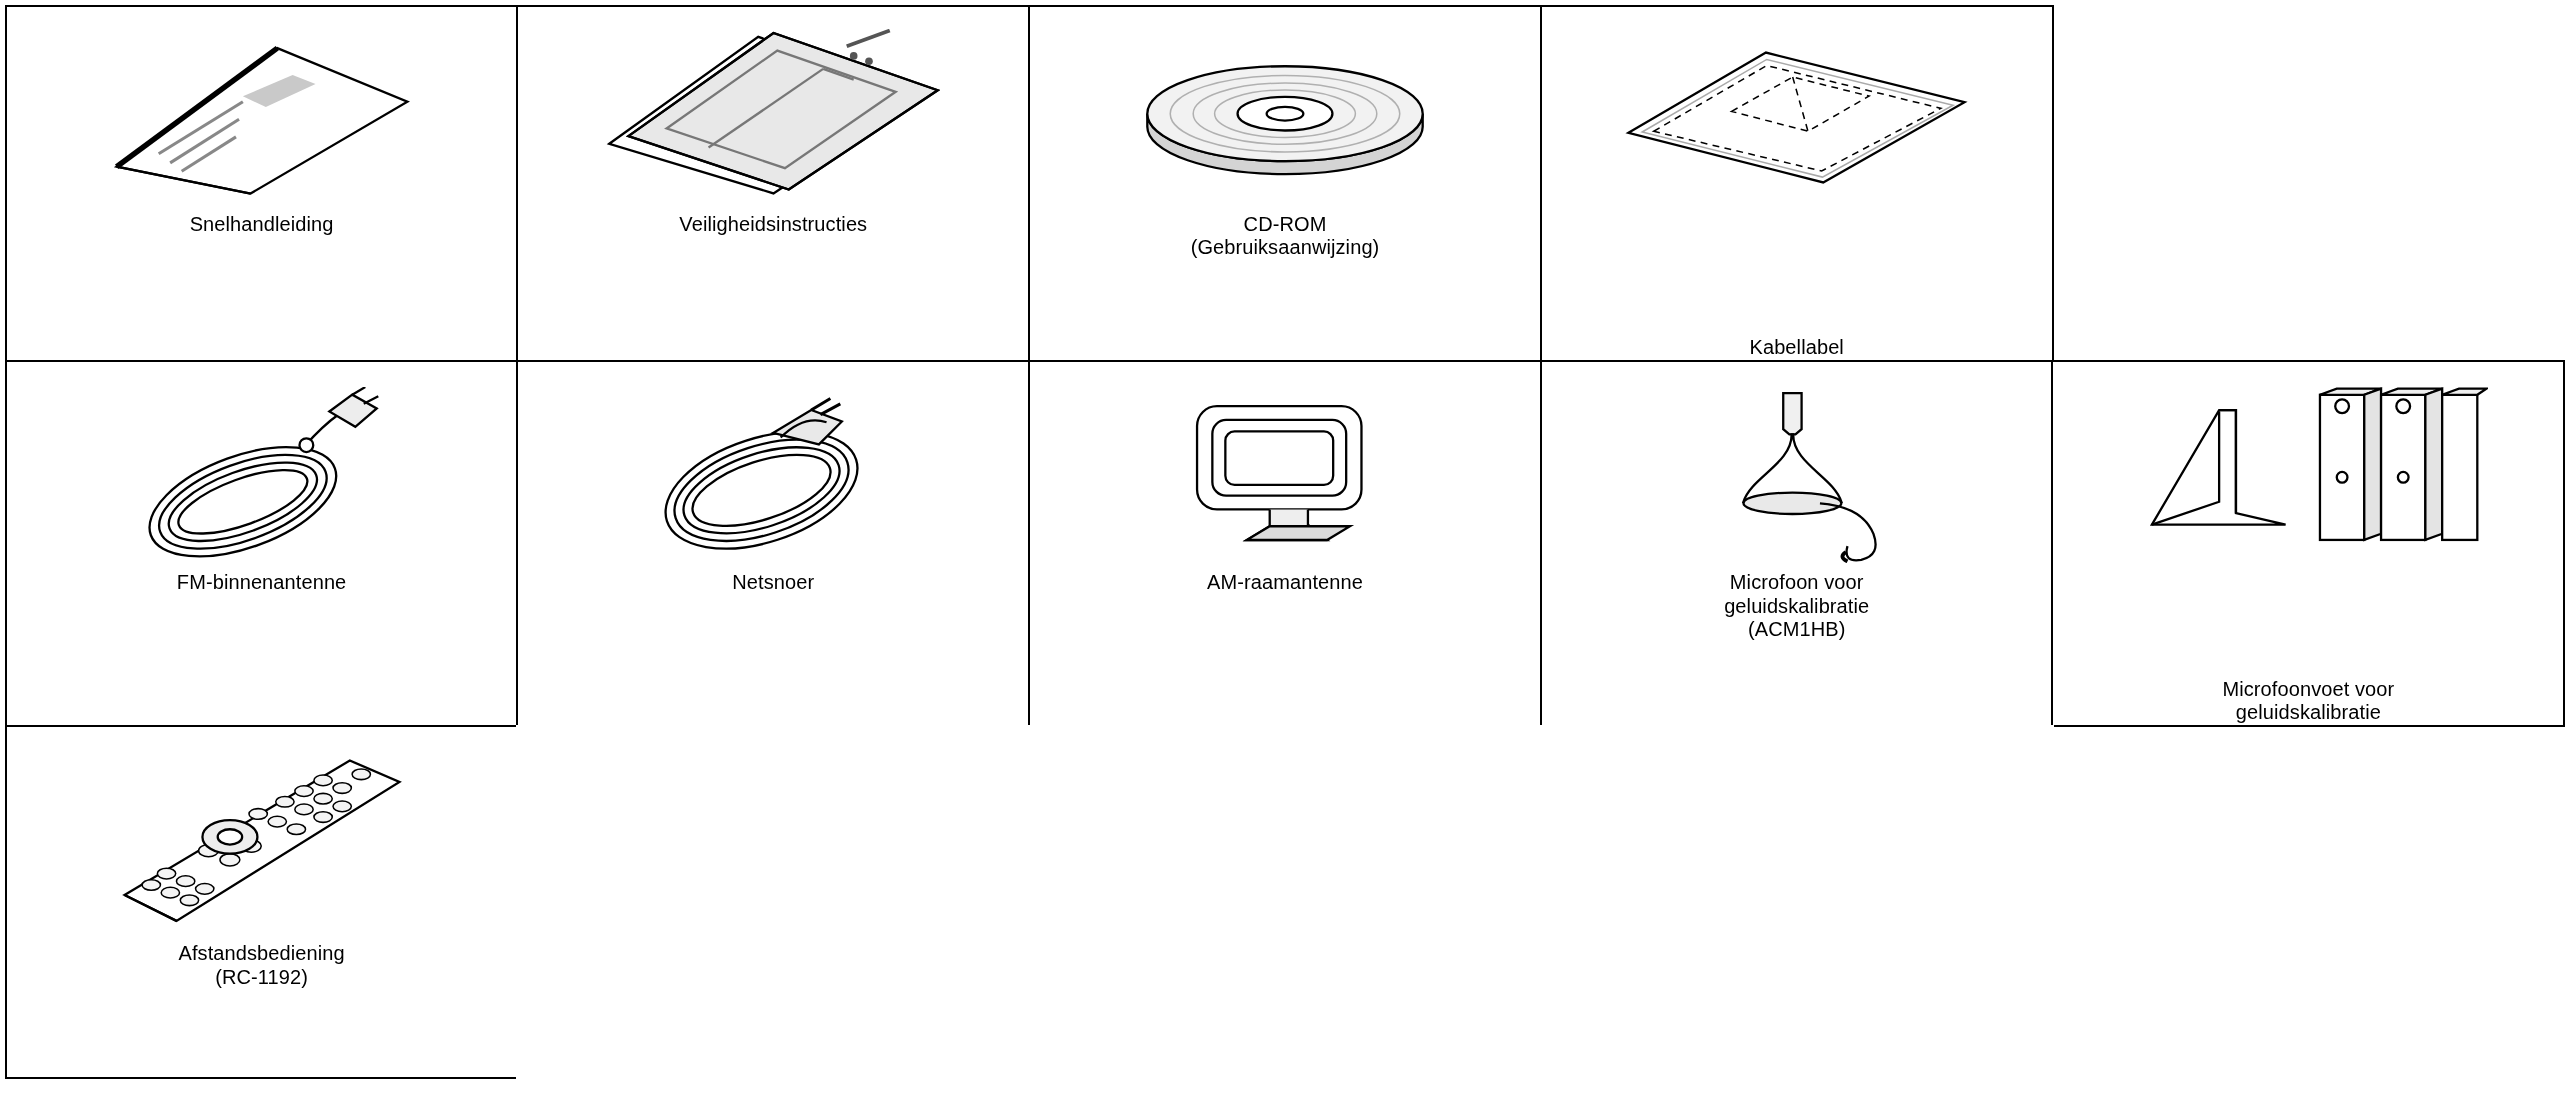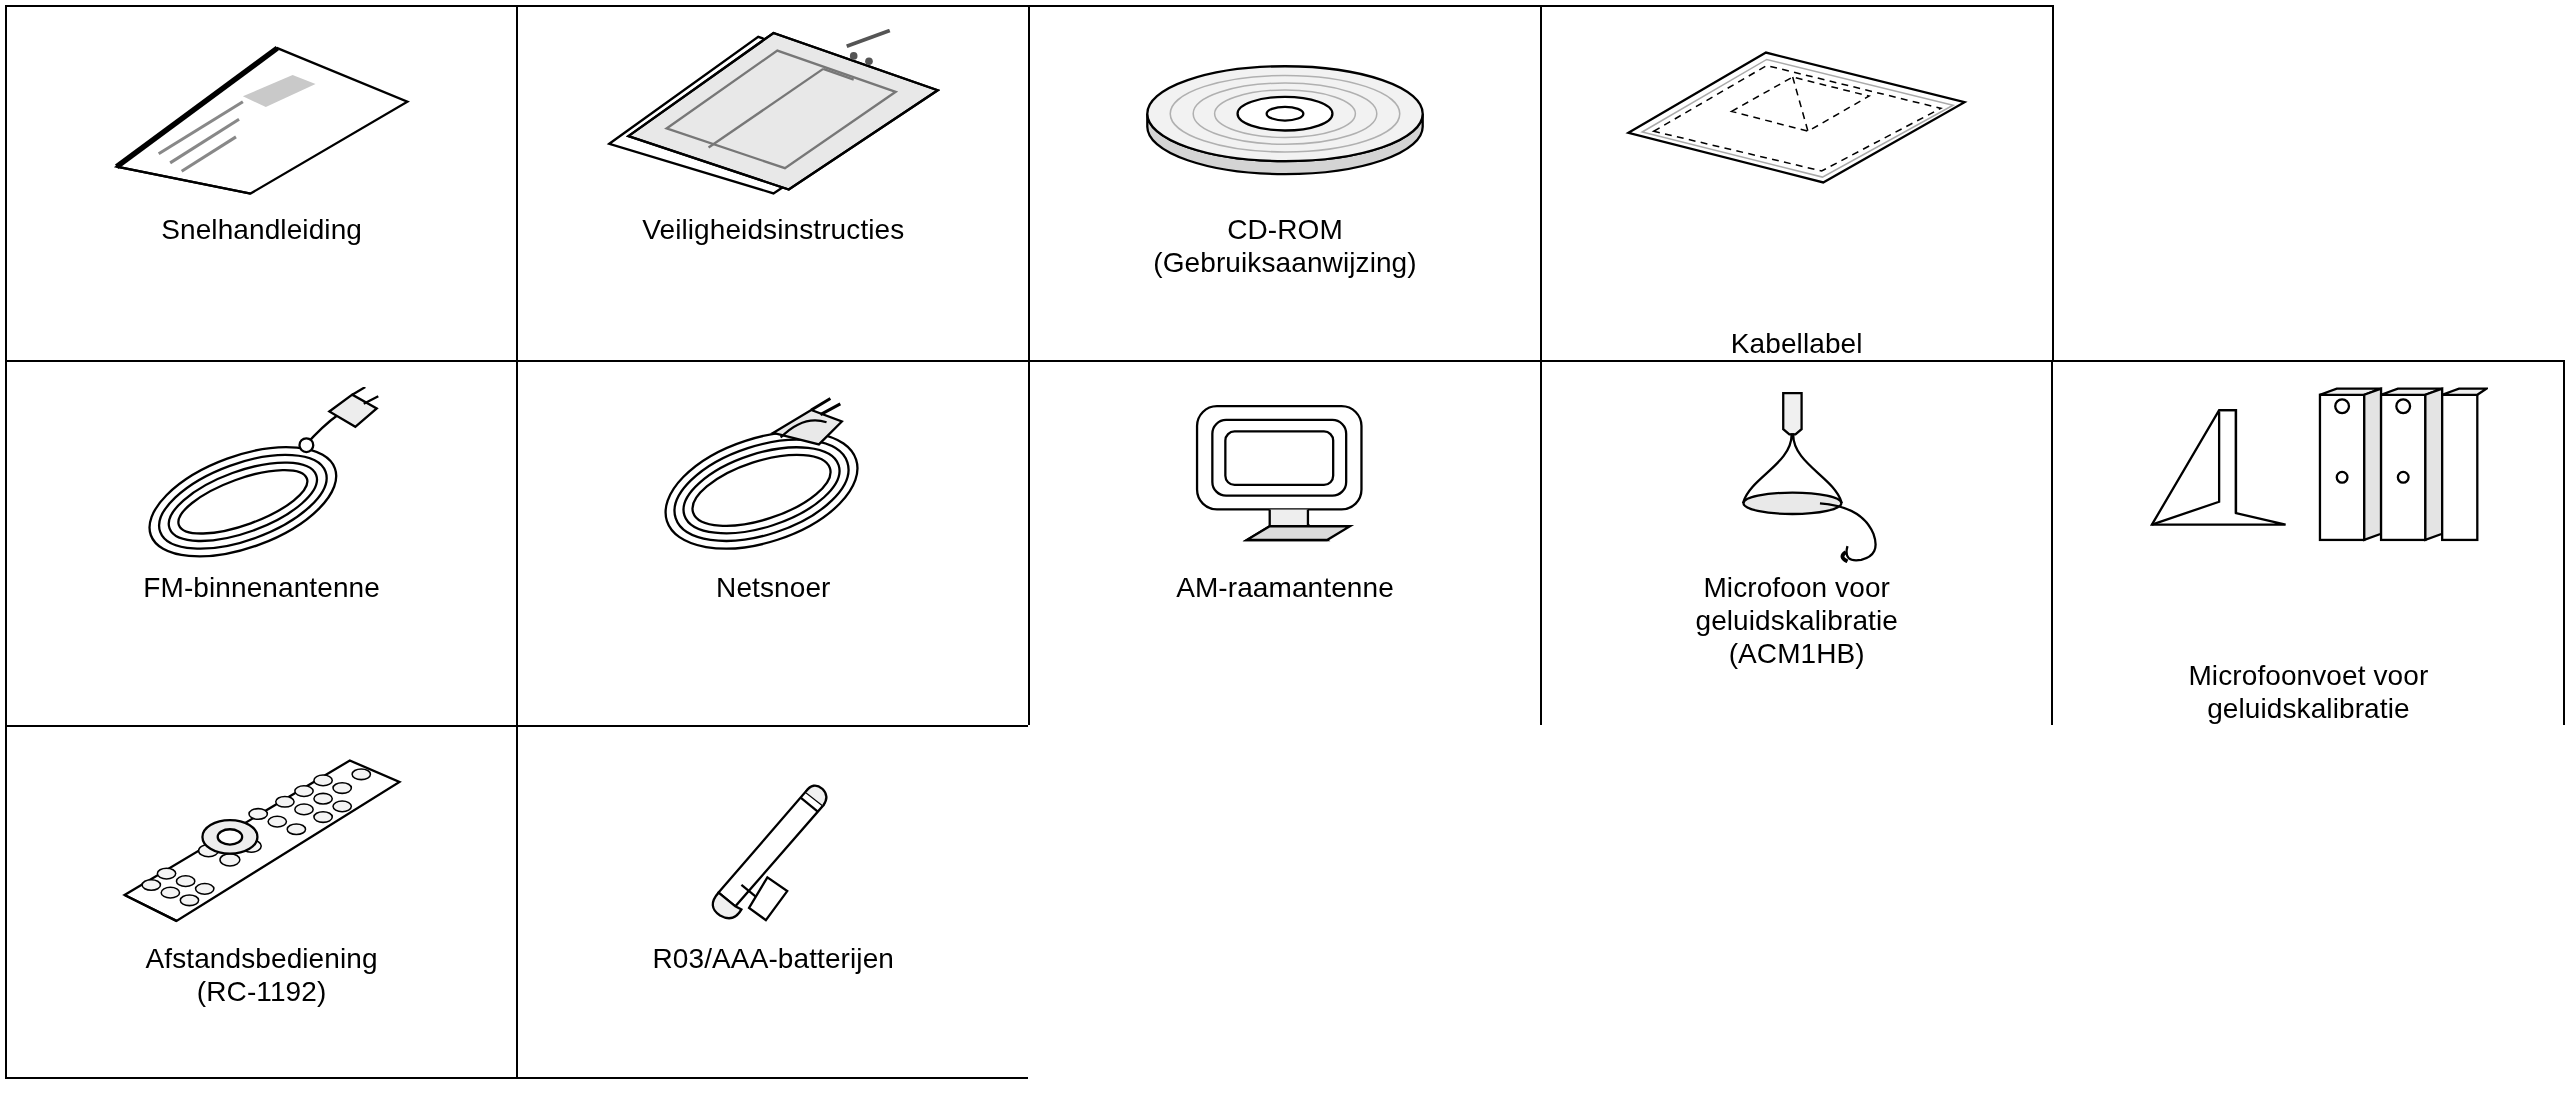--- a/index.html
+++ b/index.html
@@ -58,21 +58,21 @@
     height: 206px;
     display: flex;
     align-items: center;
     justify-content: center;
     overflow: hidden;
   }
 
   .cell-label {
     width: 100%;
     text-align: center;
-    font-size: 28px;
+    font-size: 20px;
     line-height: 1.18;
     letter-spacing: 0.1px;
     padding: 0 6.1px 0 6.1px;
     box-sizing: border-box;
     white-space: pre-line;
   }
 
   
   .c1 { width: 514px; }
   .c2 { width: 514px; }
@@ -316,35 +316,20 @@
             <g stroke="#000" stroke-width="3" fill="#ededed">
               <ellipse cx="178" cy="112" rx="36" ry="22"></ellipse>
               <ellipse cx="178" cy="112" rx="16" ry="10" fill="#ffffff"></ellipse>
             </g>
           </svg>
         </div>
         <div class="cell-label">Afstandsbediening
 (RC-1192)</div>
       </div>
 
-      <div class="cell c2">
-        <div class="cell-art">
-          <svg width="229" height="176" viewBox="0 0 300 230">
-            <g stroke="#000" stroke-width="3" fill="none">
-              <path d="M78 180 L192 48 L215 66 L100 198 Z" fill="#ffffff"></path>
-              <path d="M78 180 q -16 18 2 30 q 18 10 28 -8 L100 198 Z" fill="#f0f0f0"></path>
-              <path d="M192 48 q 10 -14 22 -4 q 10 10 1 22" fill="#f0f0f0"></path>
-              <path d="M186 56 L208 74"></path>
-              <path d="M108 170 L130 188"></path>
-              <path d="M118 200 L142 160 L168 178 L140 216 Z" fill="#ffffff"></path>
-            </g>
-          </svg>
-        </div>
-        <div class="cell-label">R03/AAA-batterijen</div>
-      </div>
 
       <div class="cell c3 empty"></div>
       <div class="cell c4 empty"></div>
       <div class="cell c5 empty"></div>
 
     </div>
 
   </div>
 </div>
 

